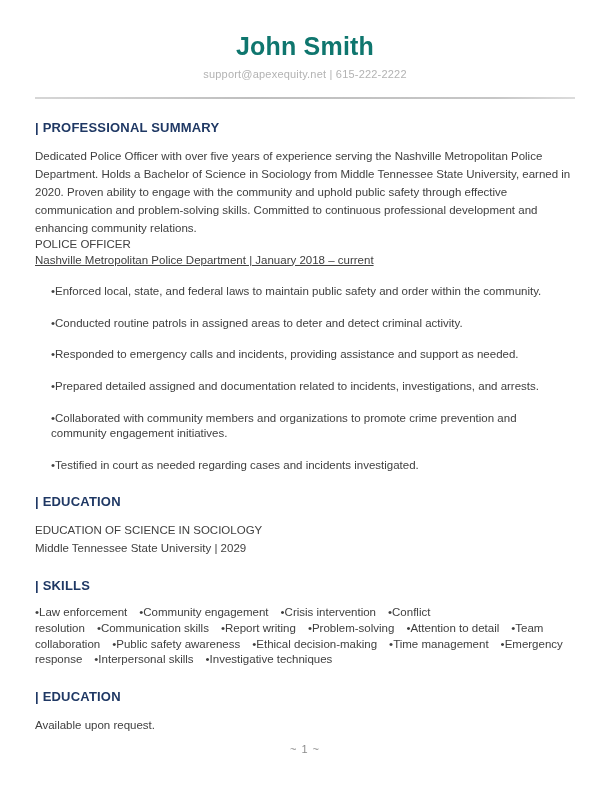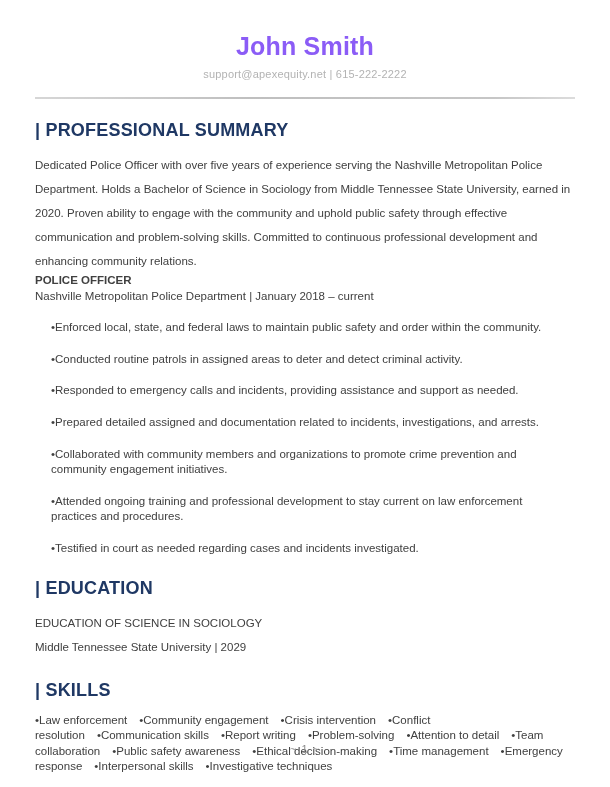--- a/index.html
+++ b/index.html
@@ -20,60 +20,60 @@
     color: #404040;
   }
   .header {
     text-align: center;
     padding-top: 32px;
   }
   .name {
     margin: 0;
     font-size: 25px;
     font-weight: 700;
-    color: #8b5cf6;
+    color: #0f766e;
     letter-spacing: 0.2px;
   }
   .contact {
     margin-top: 7px;
     font-size: 11px;
     color: #b3b3b3;
     letter-spacing: 0.2px;
   }
   .divider {
     height: 2px;
     margin-top: 17px;
     background: linear-gradient(to right, #d6d6d6, #bfbfbf 40%, #c6c6c6 85%, #dcdcdc);
     border: none;
   }
   .section-title {
     margin: 21px 0 12px 0;
-    font-size: 18px;
+    font-size: 13px;
     font-weight: 700;
     color: #1f3864;
     letter-spacing: 0.2px;
   }
   .body-text {
     font-size: 11.5px;
-    line-height: 24px;
+    line-height: 18px;
     color: #404040;
     margin: 0;
   }
   .job-title {
     font-size: 11.5px;
     line-height: 15.6px;
     margin: 0;
     color: #404040;
-    font-weight: bold;
   }
   .job-meta {
     font-size: 11.5px;
     line-height: 15.6px;
     margin: 0;
     color: #404040;
+    text-decoration: underline;
   }
   .bullet {
     font-size: 11.5px;
     line-height: 15.6px;
     margin: 16px;
     color: #404040;
   }
   .bullet::before {
     content: "\2022 ";
   }
@@ -119,21 +119,20 @@
   </div>
 
   <div>
     <p class="job-title">POLICE OFFICER</p>
     <p class="job-meta">Nashville Metropolitan Police Department | January 2018 – current</p>
     <p class="bullet">Enforced local, state, and federal laws to maintain public safety and order within the community.</p>
     <p class="bullet">Conducted routine patrols in assigned areas to deter and detect criminal activity.</p>
     <p class="bullet">Responded to emergency calls and incidents, providing assistance and support as needed.</p>
     <p class="bullet">Prepared detailed assigned and documentation related to incidents, investigations, and arrests.</p>
     <p class="bullet">Collaborated with community members and organizations to promote crime prevention and community engagement initiatives.</p>
-    <p class="bullet">Attended ongoing training and professional development to stay current on law enforcement practices and procedures.</p>
     <p class="bullet">Testified in court as needed regarding cases and incidents investigated.</p>
   </div>
 
   <div>
     <div class="section-title">| EDUCATION</div>
     <p class="body-text">EDUCATION OF SCIENCE IN SOCIOLOGY</p>
     <p class="body-text">Middle Tennessee State University | 2029</p>
   </div>
 
   <div>

